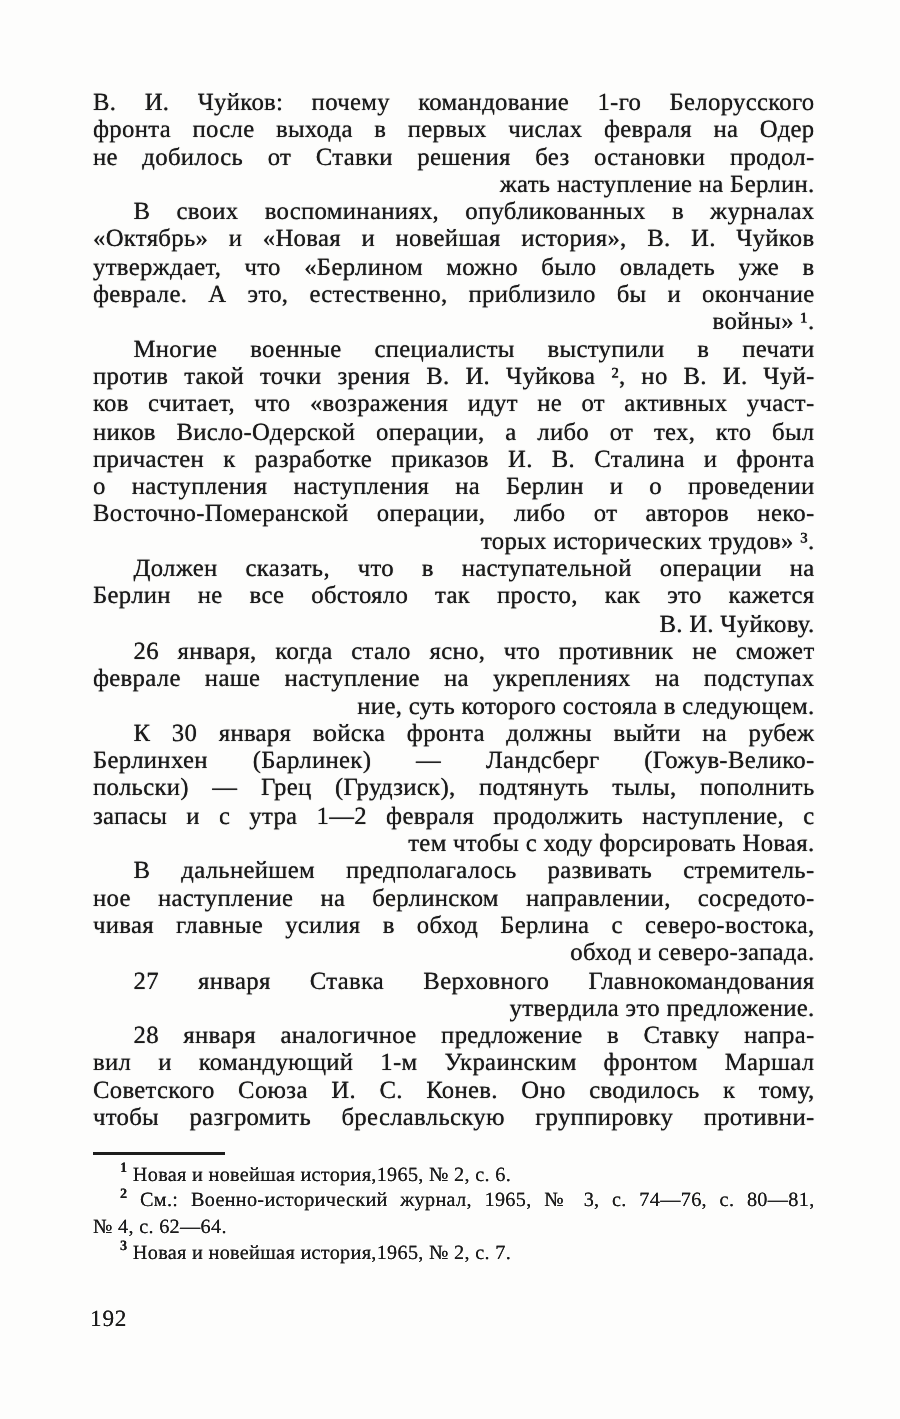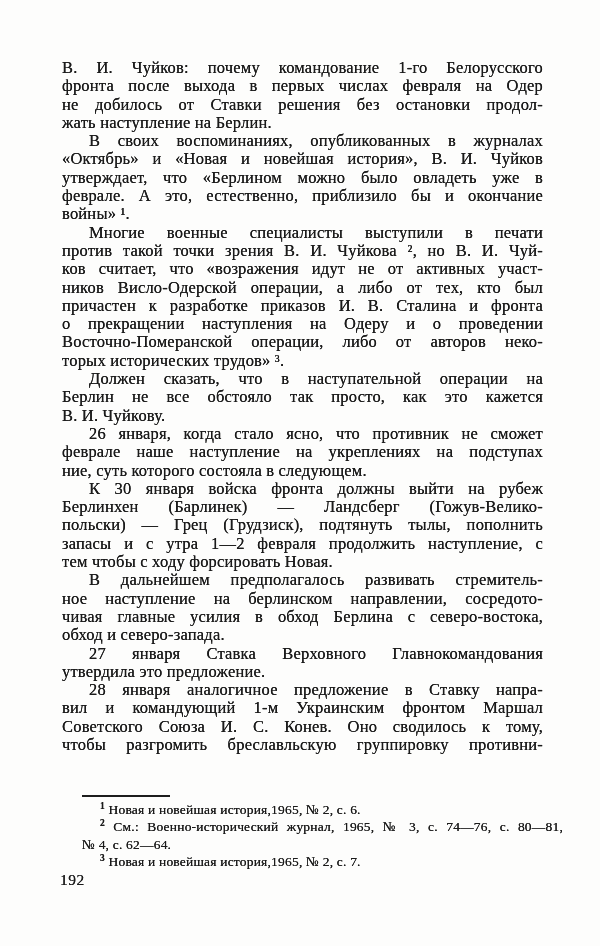--- a/index.html
+++ b/index.html
@@ -21,35 +21,34 @@
     position: absolute;
     left: 62px;
     top: 59px;
     width: 481px;
   }
   .para { margin: 0; padding: 0; }
   .line {
     font-size: 16.5px;
     line-height: 18.3px;
     letter-spacing: 0.2px;
-    text-align: left;
+    text-align: right;
     white-space: normal;
     text-shadow: 0 0 0.5px currentColor;
   }
   .line.fill {
     text-align: justify;
     text-align-last: justify;
   }
   .line.ind { text-indent: 27px; }
   .footnotes {
     position: absolute;
     left: 62px;
-    top: 795px;
+    top: 768px;
     width: 481px;
-    margin-left: 20px;
   }
   .fn-rule {
     width: 88px;
     height: 0;
     border-top: 2px solid #1d1d1d;
     margin: 0 0 4px 0;
   }
   .fn-line {
     font-size: 13.5px;
     line-height: 17.4px;
@@ -94,21 +93,21 @@
         <div class="line fill">утверждает, что «Берлином можно было овладеть уже в</div>
         <div class="line fill">феврале. А это, естественно, приблизило бы и окончание</div>
         <div class="line">войны» ¹.</div>
       </div>
       <div class="para">
         <div class="line fill ind">Многие военные специалисты выступили в печати</div>
         <div class="line fill">против такой точки зрения В. И. Чуйкова ², но В. И. Чуй-</div>
         <div class="line fill">ков считает, что «возражения идут не от активных участ-</div>
         <div class="line fill">ников Висло-Одерской операции, а либо от тех, кто был</div>
         <div class="line fill">причастен к разработке приказов И. В. Сталина и фронта</div>
-        <div class="line fill">о прекращении наступления на Одеру и о проведении</div>
+        <div class="line fill">о наступления наступления на Берлин и о проведении</div>
         <div class="line fill">Восточно-Померанской операции, либо от авторов неко-</div>
         <div class="line">торых исторических трудов» ³.</div>
       </div>
       <div class="para">
         <div class="line fill ind">Должен сказать, что в наступательной операции на</div>
         <div class="line fill">Берлин не все обстояло так просто, как это кажется</div>
         <div class="line">В. И. Чуйкову.</div>
       </div>
       <div class="para">
         <div class="line fill ind">26 января, когда стало ясно, что противник не сможет</div>

